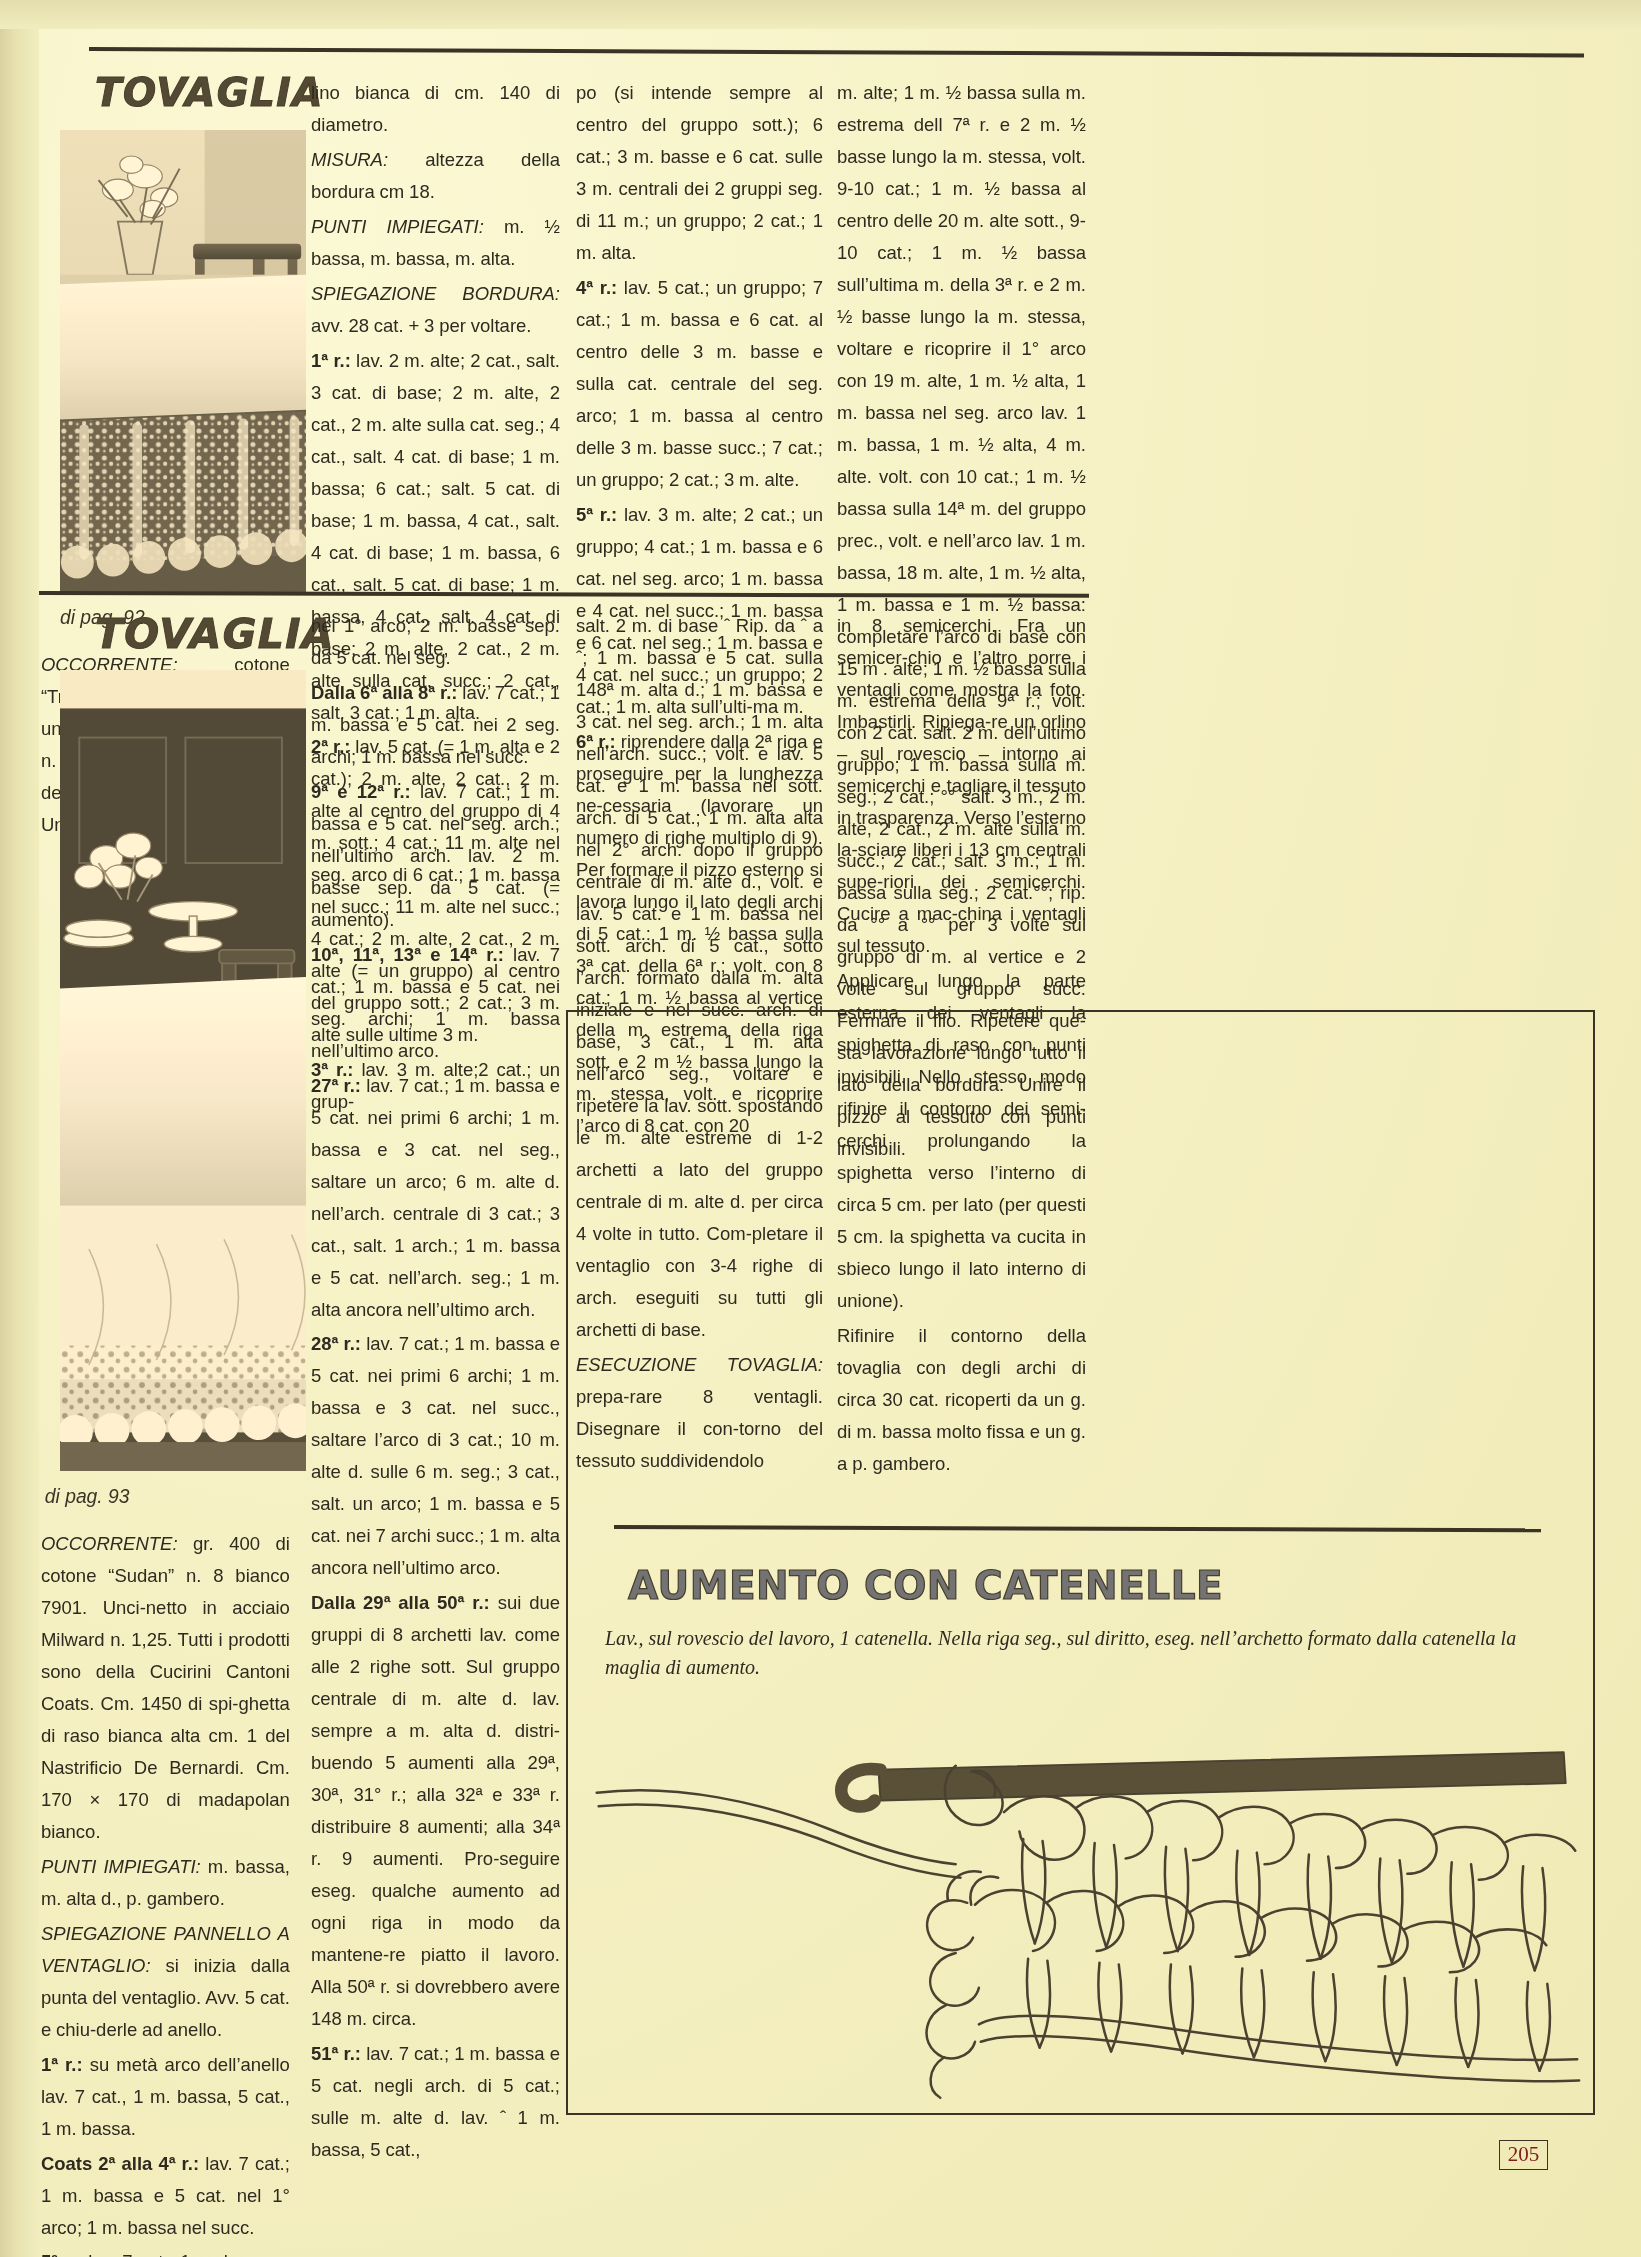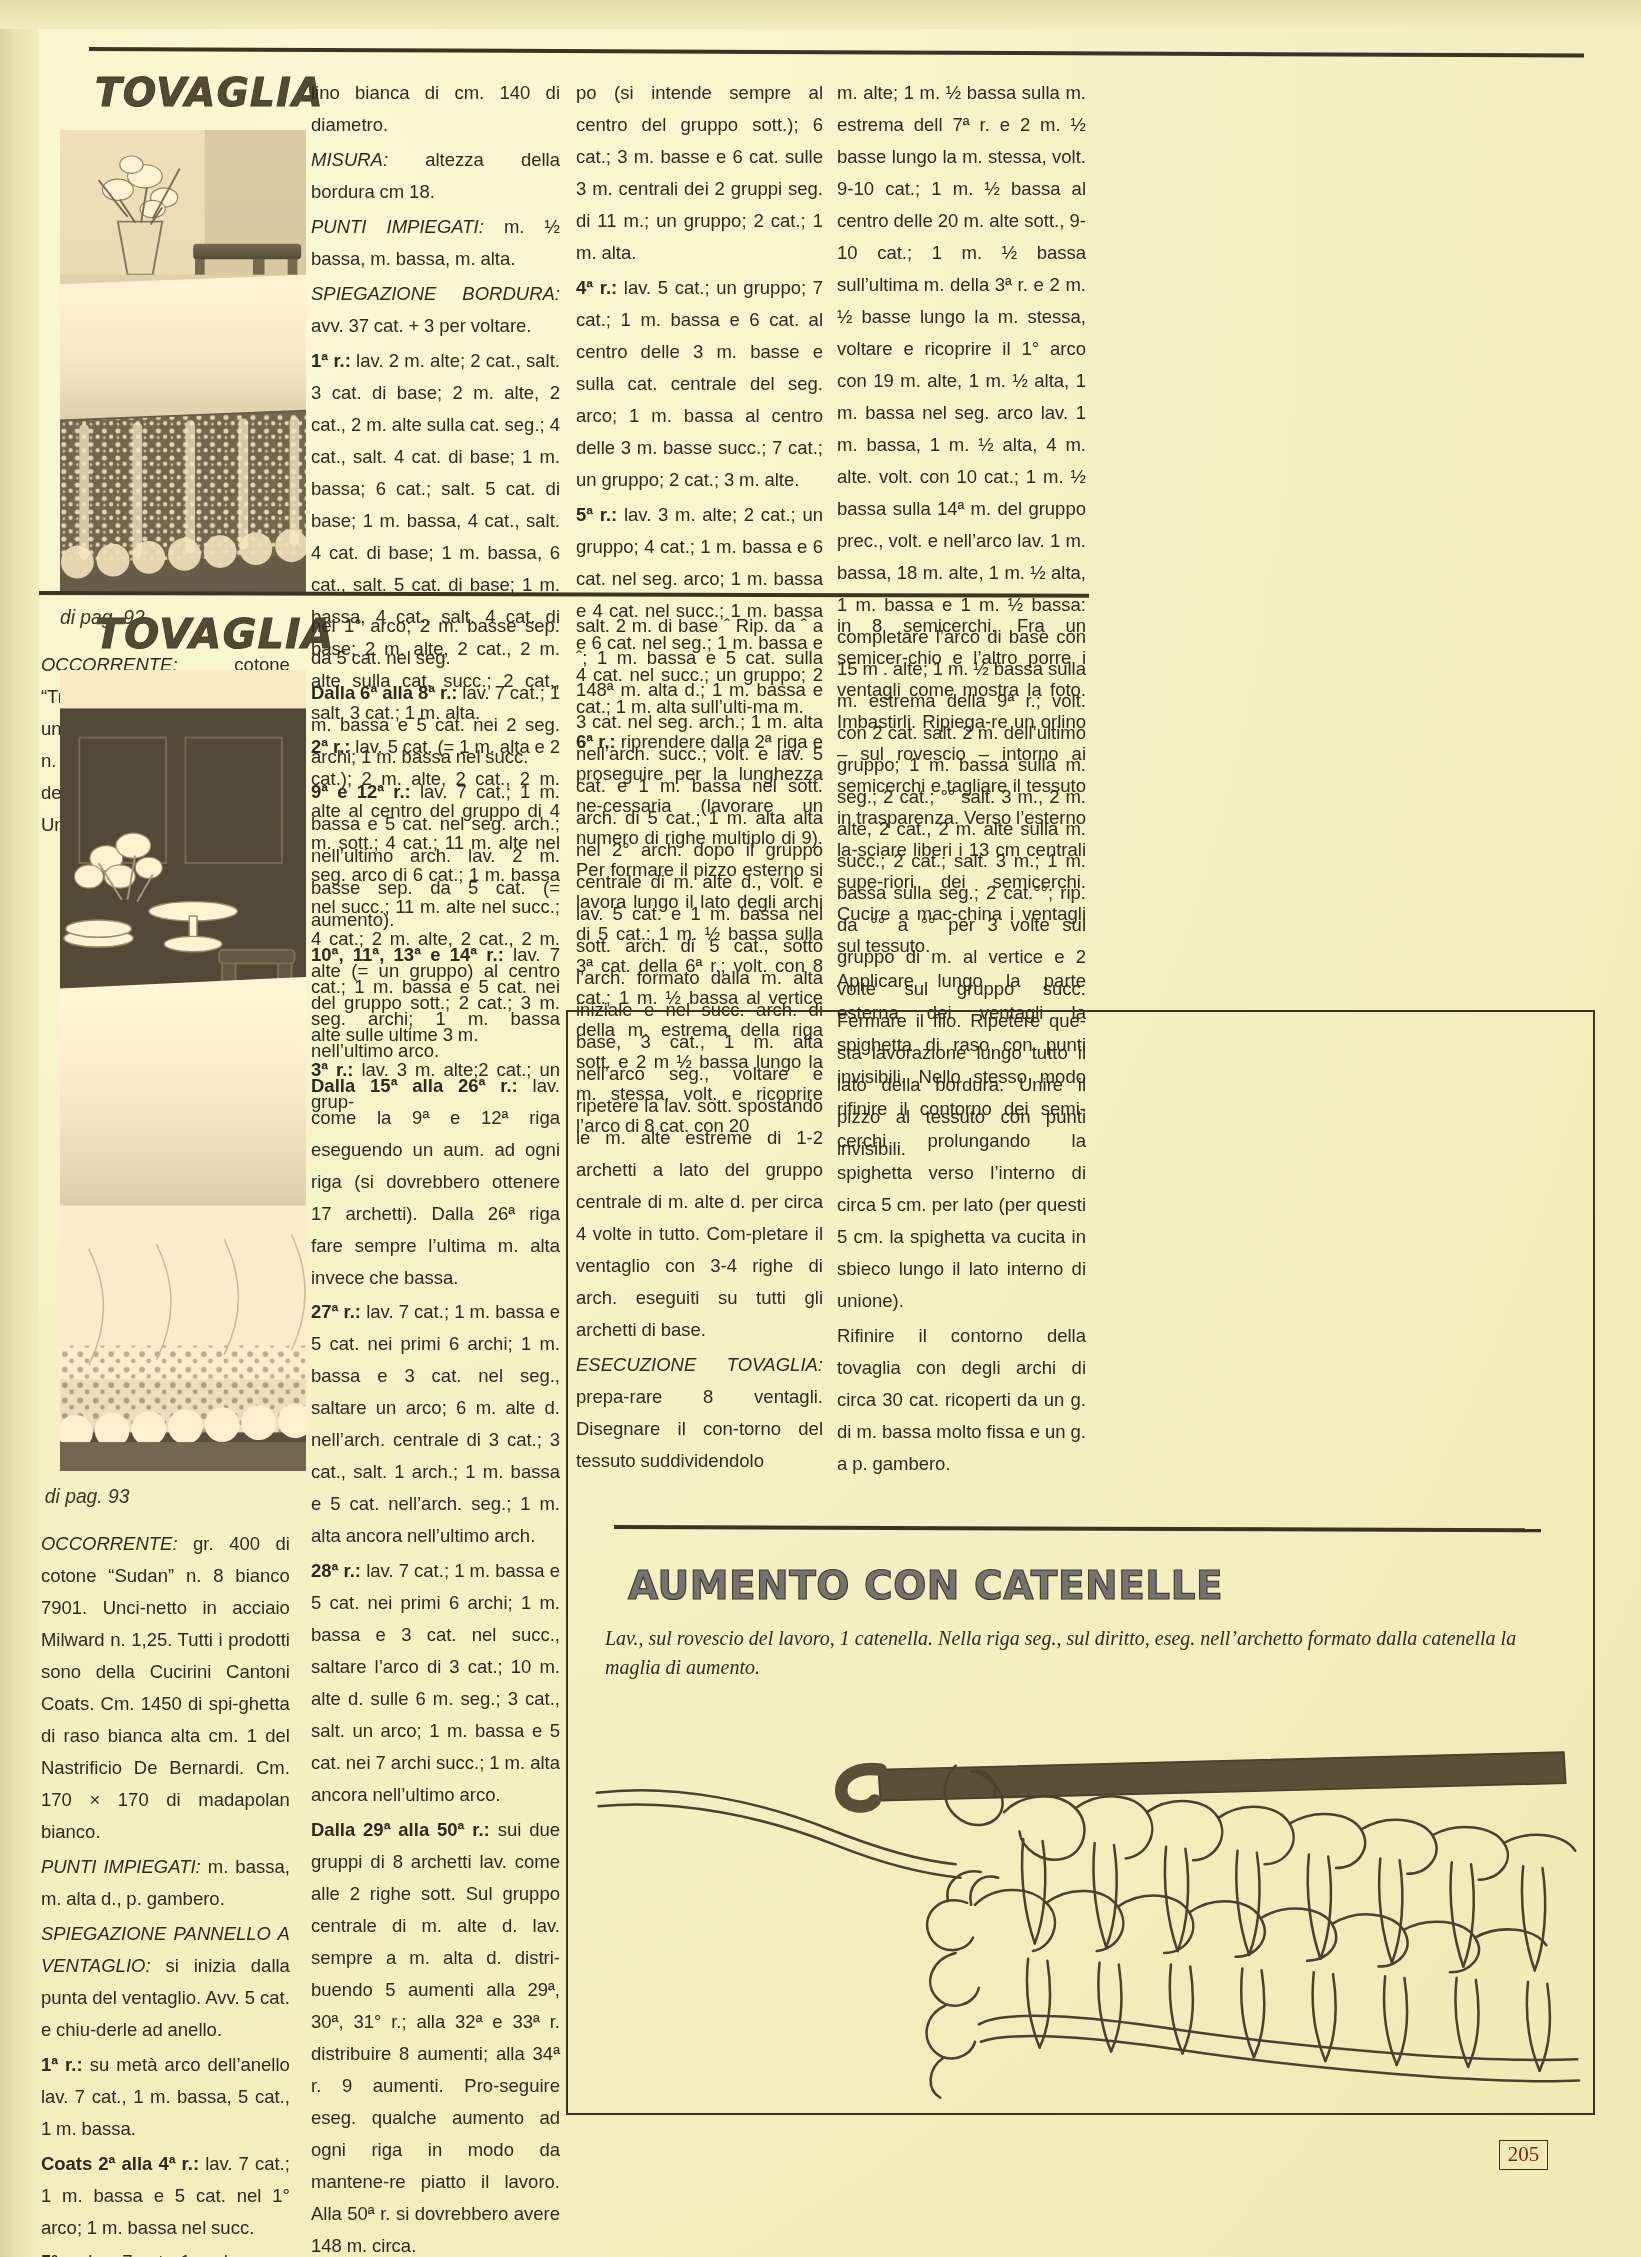--- a/index.html
+++ b/index.html
@@ -218,21 +218,21 @@
   <div class="caption" style="left:1px;top:574px;margin-left:20px;">di pag. 92</div>
 
   <div class="col" style="left:1.9px;top:616px;width:249px;">
     <p><span class="it">OCCORRENTE:</span><span> cotone “Trifoglio” n. 5 verde 841. Un uncinetto in acciaio “Milward” n. 1,50. Tutti i prodotti sono della Cucirini Canto-ni Coats. Una tovaglia rotonda di</span></p>
   </div>
 
   <div class="col" style="left:272px;top:44px;width:249px;">
     <p><span>lino bianca di cm. 140 di diametro.</span></p>
     <p><span class="it">MISURA:</span><span> altezza della bordura cm 18.</span></p>
     <p><span class="it">PUNTI IMPIEGATI:</span><span> m. ½ bassa, m. bassa, m. alta.</span></p>
-    <p><span class="it">SPIEGAZIONE BORDURA:</span><span> avv. 37 cat. + 3 per voltare.</span></p>
+    <p><span class="it">SPIEGAZIONE BORDURA:</span><span> avv. 28 cat. + 3 per voltare.</span></p>
     <p><span class="bd">1ª r.:</span><span> lav. 2 m. alte; 2 cat., salt. 3 cat. di base; 2 m. alte, 2 cat., 2 m. alte sulla cat. seg.; 4 cat., salt. 4 cat. di base; 1 m. bassa; 6 cat.; salt. 5 cat. di base; 1 m. bassa, 4 cat., salt. 4 cat. di base; 1 m. bassa, 6 cat., salt. 5 cat. di base; 1 m. bassa, 4 cat., salt. 4 cat. di base; 2 m. alte, 2 cat., 2 m. alte sulla cat. succ.; 2 cat., salt. 3 cat.; 1 m. alta.</span></p>
     <p><span class="bd">2ª r.:</span><span> lav. 5 cat. (= 1 m. alta e 2 cat.); 2 m. alte, 2 cat., 2 m. alte al centro del gruppo di 4 m. sott.; 4 cat.; 11 m. alte nel seg. arco di 6 cat.; 1 m. bassa nel succ.; 11 m. alte nel succ.; 4 cat.; 2 m. alte, 2 cat., 2 m. alte (= un gruppo) al centro del gruppo sott.; 2 cat.; 3 m. alte sulle ultime 3 m.</span></p>
     <p><span class="bd">3ª r.:</span><span> lav. 3 m. alte;2 cat.; un grup-</span></p>
   </div>
 
   <div class="col" style="left:537px;top:44px;width:247px;">
     <p><span>po (si intende sempre al centro del gruppo sott.); 6 cat.; 3 m. basse e 6 cat. sulle 3 m. centrali dei 2 gruppi seg. di 11 m.; un gruppo; 2 cat.; 1 m. alta.</span></p>
     <p><span class="bd">4ª r.:</span><span> lav. 5 cat.; un gruppo; 7 cat.; 1 m. bassa e 6 cat. al centro delle 3 m. basse e sulla cat. centrale del seg. arco; 1 m. bassa al centro delle 3 m. basse succ.; 7 cat.; un gruppo; 2 cat.; 3 m. alte.</span></p>
     <p><span class="bd">5ª r.:</span><span> lav. 3 m. alte; 2 cat.; un gruppo; 4 cat.; 1 m. bassa e 6 cat. nel seg. arco; 1 m. bassa e 4 cat. nel succ.; 1 m. bassa e 6 cat. nel seg.; 1 m. bassa e 4 cat. nel succ.; un gruppo; 2 cat.; 1 m. alta sull’ulti-ma m.</span></p>
     <p><span class="bd">6ª r.:</span><span> riprendere dalla 2ª riga e proseguire per la lunghezza ne-cessaria (lavorare un numero di righe multiplo di 9). Per formare il pizzo esterno si lavora lungo il lato degli archi di 5 cat.: 1 m. ½ bassa sulla 3ª cat. della 6ª r.; volt. con 8 cat.; 1 m. ½ bassa al vertice della m. estrema della riga sott. e 2 m ½ bassa lungo la m. stessa, volt. e ricoprire l’arco di 8 cat. con 20</span></p>
@@ -338,21 +338,20 @@
     <p><span class="bd">1ª r.:</span><span> su metà arco dell’anello lav. 7 cat., 1 m. bassa, 5 cat., 1 m. bassa.</span></p>
     <p><span class="bd">Coats 2ª alla 4ª r.:</span><span> lav. 7 cat.; 1 m. bassa e 5 cat. nel 1° arco; 1 m. bassa nel succ.</span></p>
     <p><span class="bd">5ª r.:</span><span> lav. 7 cat.; 1 m. bassa e 5 cat.</span></p>
   </div>
 
   <div class="col" style="left:272px;top:577px;width:249px;">
     <p><span>nel 1° arco; 2 m. basse sep. da 5 cat. nel seg.</span></p>
     <p><span class="bd">Dalla 6ª alla 8ª r.:</span><span> lav. 7 cat.; 1 m. bassa e 5 cat. nei 2 seg. archi; 1 m. bassa nel succ.</span></p>
     <p><span class="bd">9ª e 12ª r.:</span><span> lav. 7 cat.; 1 m. bassa e 5 cat. nel seg. arch.; nell’ultimo arch. lav. 2 m. basse sep. da 5 cat. (= aumento).</span></p>
     <p><span class="bd">10ª, 11ª, 13ª e 14ª r.:</span><span> lav. 7 cat.; 1 m. bassa e 5 cat. nei seg. archi; 1 m. bassa nell’ultimo arco.</span></p>
-    <p><span class="bd">Dalla 15ª alla 26ª r.:</span><span> lav. come la 9ª e 12ª riga eseguendo un aum. ad ogni riga (si dovrebbero ottenere 17 archetti). Dalla 26ª riga fare sempre l’ultima m. alta invece che bassa.</span></p>
     <p><span class="bd">27ª r.:</span><span> lav. 7 cat.; 1 m. bassa e 5 cat. nei primi 6 archi; 1 m. bassa e 3 cat. nel seg., saltare un arco; 6 m. alte d. nell’arch. centrale di 3 cat.; 3 cat., salt. 1 arch.; 1 m. bassa e 5 cat. nell’arch. seg.; 1 m. alta ancora nell’ultimo arch.</span></p>
     <p><span class="bd">28ª r.:</span><span> lav. 7 cat.; 1 m. bassa e 5 cat. nei primi 6 archi; 1 m. bassa e 3 cat. nel succ., saltare l’arco di 3 cat.; 10 m. alte d. sulle 6 m. seg.; 3 cat., salt. un arco; 1 m. bassa e 5 cat. nei 7 archi succ.; 1 m. alta ancora nell’ultimo arco.</span></p>
     <p><span class="bd">Dalla 29ª alla 50ª r.:</span><span> sui due gruppi di 8 archetti lav. come alle 2 righe sott. Sul gruppo centrale di m. alte d. lav. sempre a m. alta d. distri-buendo 5 aumenti alla 29ª, 30ª, 31° r.; alla 32ª e 33ª r. distribuire 8 aumenti; alla 34ª r. 9 aumenti. Pro-seguire eseg. qualche aumento ad ogni riga in modo da mantene-re piatto il lavoro. Alla 50ª r. si dovrebbero avere 148 m. circa.</span></p>
     <p><span class="bd">51ª r.:</span><span> lav. 7 cat.; 1 m. bassa e 5 cat. negli arch. di 5 cat.; sulle m. alte d. lav. ˆ 1 m. bassa, 5 cat.,</span></p>
   </div>
 
   <div class="col" style="left:537px;top:577px;width:247px;">
     <p><span>salt. 2 m. di base ˆ Rip. da ˆ a ˆ; 1 m. bassa e 5 cat. sulla 148ª m. alta d.; 1 m. bassa e 3 cat. nel seg. arch.; 1 m. alta nell’arch. succ.; volt. e lav. 5 cat. e 1 m. bassa nel sott. arch. di 5 cat.; 1 m. alta alta nel 2° arch. dopo il gruppo centrale di m. alte d., volt. e lav. 5 cat. e 1 m. bassa nel sott. arch. di 5 cat., sotto l’arch. formato dalla m. alta iniziale e nel succ. arch. di base, 3 cat., 1 m. alta nell’arco seg., voltare e ripetere la lav. sott. spostando le m. alte estreme di 1-2 archetti a lato del gruppo centrale di m. alte d. per circa 4 volte in tutto. Com-pletare il ventaglio con 3-4 righe di arch. eseguiti su tutti gli archetti di base.</span></p>
     <p><span class="it">ESECUZIONE TOVAGLIA:</span><span> prepa-rare 8 ventagli. Disegnare il con-torno del tessuto suddividendolo</span></p>
   </div>

